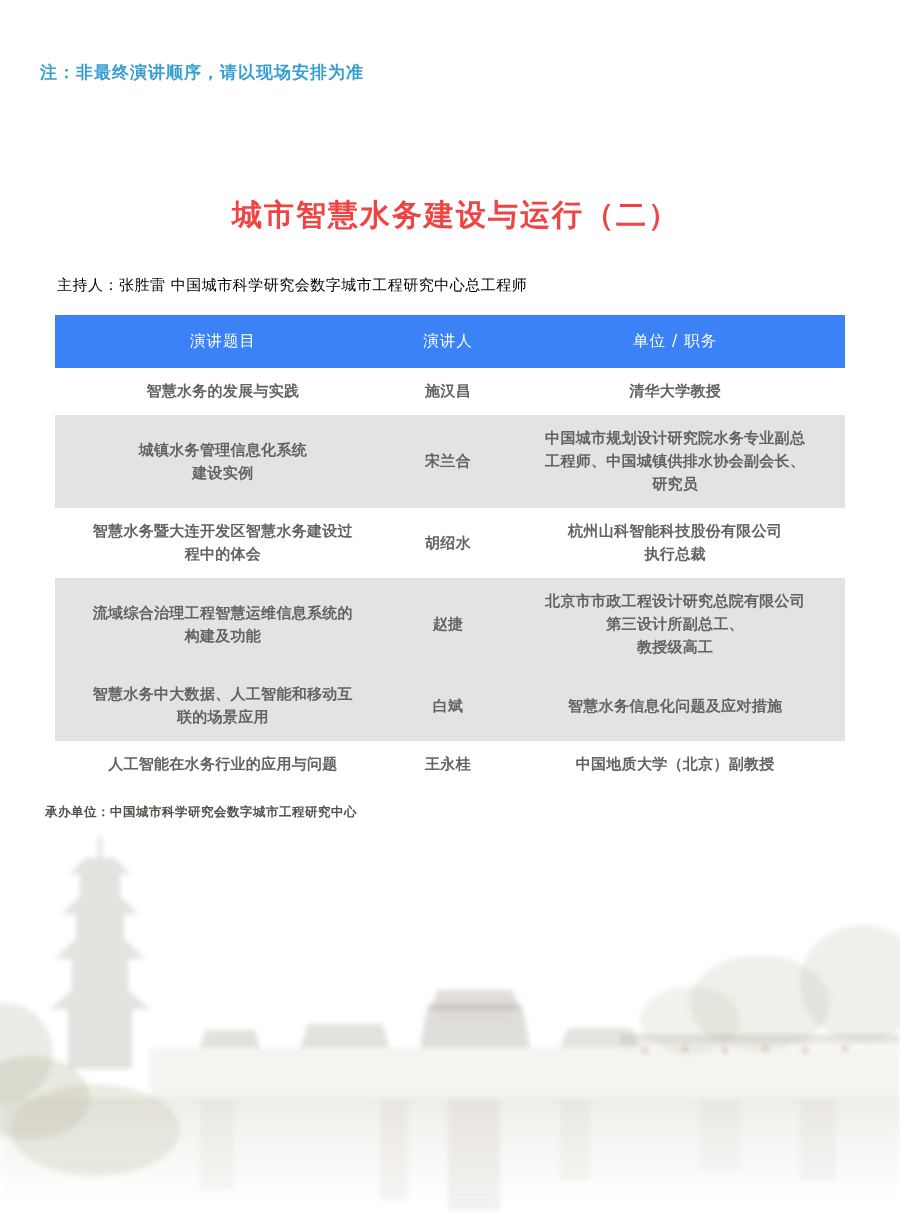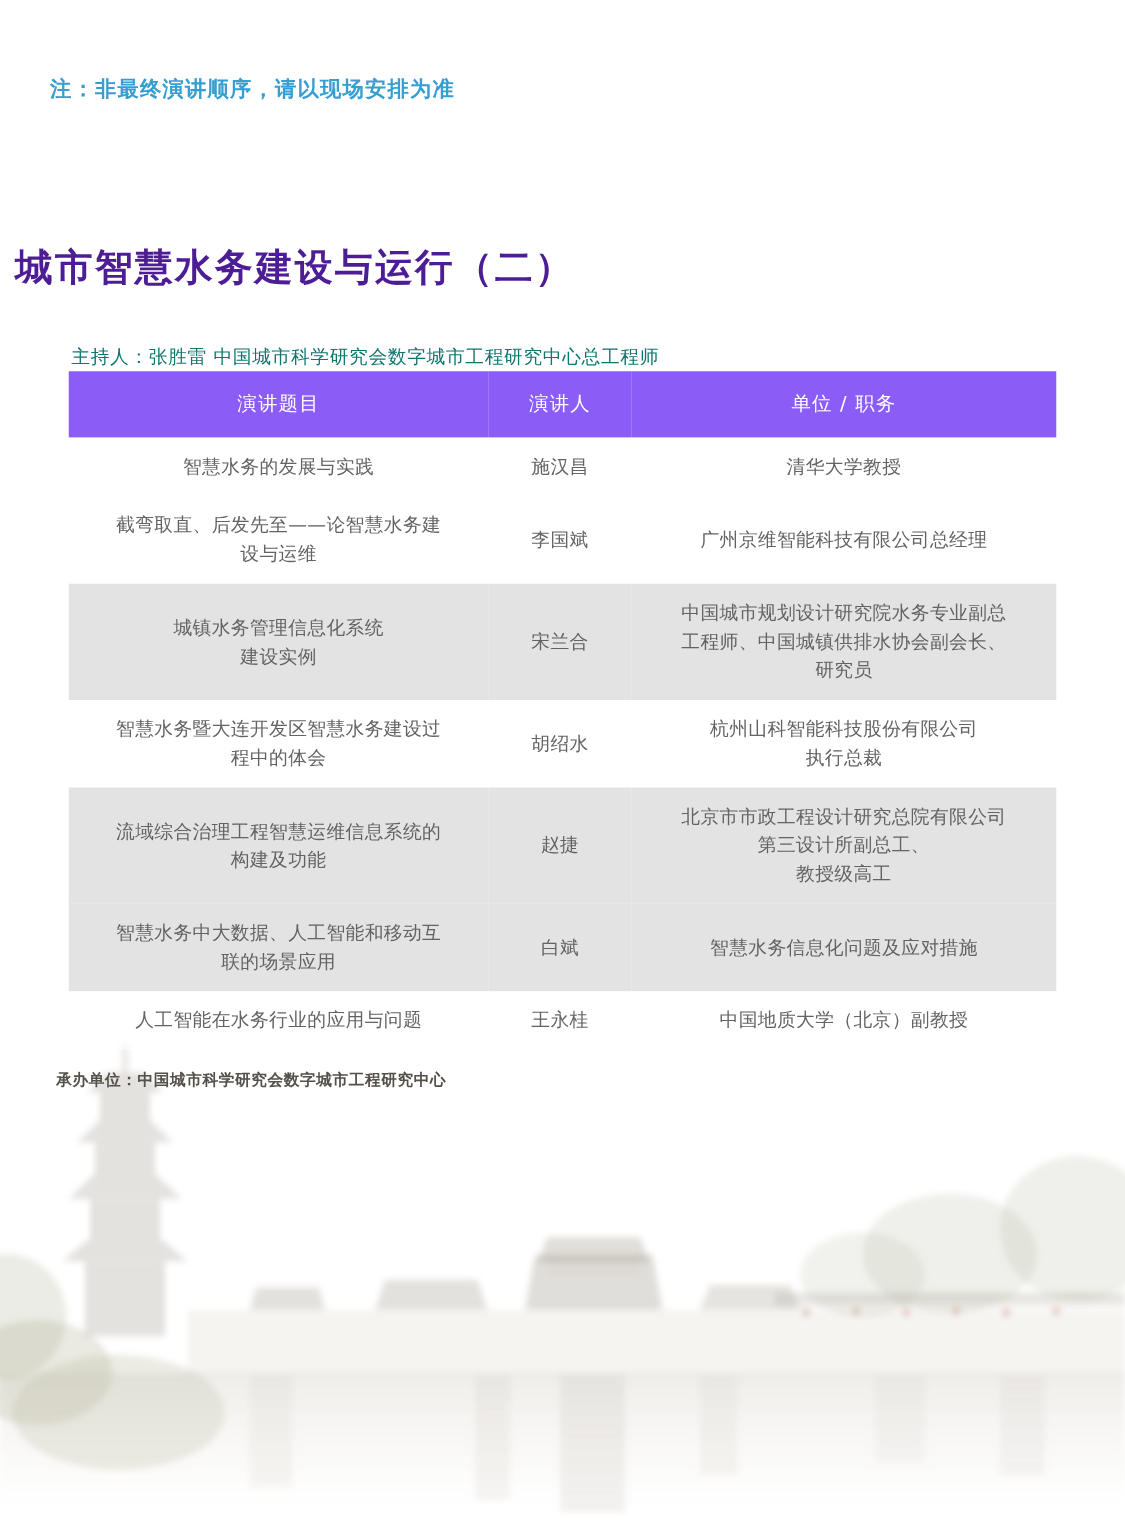--- a/index.html
+++ b/index.html
@@ -10,36 +10,36 @@
     position:relative;overflow:hidden;
   }
   .page{position:relative;width:900px;height:1218px;}
   .watermark{position:absolute;left:0;bottom:0;width:900px;height:520px;z-index:0;}
   .content{position:relative;z-index:1;}
   .note{
     color:#369ed2;font-weight:bold;font-size:17px;
     padding:60px 0 0 40px;line-height:24px;letter-spacing:1px;
   }
   .title{
-    color:#4c1d95;font-weight:bold;font-size:30px;
-    margin:112px 0 0 12px;letter-spacing:2px;line-height:38px;
+    color:#ef4444;font-weight:bold;font-size:30px;
+    text-align:center;margin:112px 0 0 12px;letter-spacing:2px;line-height:38px;
   }
   .host{
-    color:#0f766e;font-size:15px;margin:42px 0 2px 57px;letter-spacing:0.5px;
+    color:#000000;font-size:15px;margin:42px 0 20px 57px;letter-spacing:0.5px;
   }
   table.session{
     width:790px;margin:0 auto;border-collapse:collapse;table-layout:fixed;
   }
   table.session thead th{
-    background:#8b5cf6;color:#ffffff;font-size:15.5px;font-weight:500;
+    background:#3b82f6;color:#ffffff;font-size:15.5px;font-weight:500;
     padding:16px 6px;letter-spacing:1px;
   }
   table.session td{
     font-size:15px;color:#636363;text-align:center;vertical-align:middle;
-    padding:12px 10px;line-height:23px;white-space:pre-line;letter-spacing:0.3px;
+    padding:12px 10px;line-height:23px;white-space:pre-line;letter-spacing:0.3px;font-weight:bold;
   }
   tr.row-gray{background:rgba(223,223,223,0.88);}
   tr.row-white{background:rgba(255,255,255,0.45);}
   .footer{
     font-size:12.5px;font-weight:bold;color:#56504a;
     margin:16px 0 0 45px;letter-spacing:0.5px;
   }
 </style>
 </head>
 <body>
@@ -133,26 +133,20 @@
           <th>演讲人</th>
           <th>单位 / 职务</th>
         </tr>
       </thead>
       <tbody>
           <tr class="row-white">
             <td>智慧水务的发展与实践</td>
             <td>施汉昌</td>
             <td>清华大学教授</td>
           </tr>
-          <tr class="row-white">
-            <td>截弯取直、后发先至——论智慧水务建
-设与运维</td>
-            <td>李国斌</td>
-            <td>广州京维智能科技有限公司总经理</td>
-          </tr>
           <tr class="row-gray">
             <td>城镇水务管理信息化系统
 建设实例</td>
             <td>宋兰合</td>
             <td>中国城市规划设计研究院水务专业副总
 工程师、中国城镇供排水协会副会长、
 研究员</td>
           </tr>
           <tr class="row-white">
             <td>智慧水务暨大连开发区智慧水务建设过

